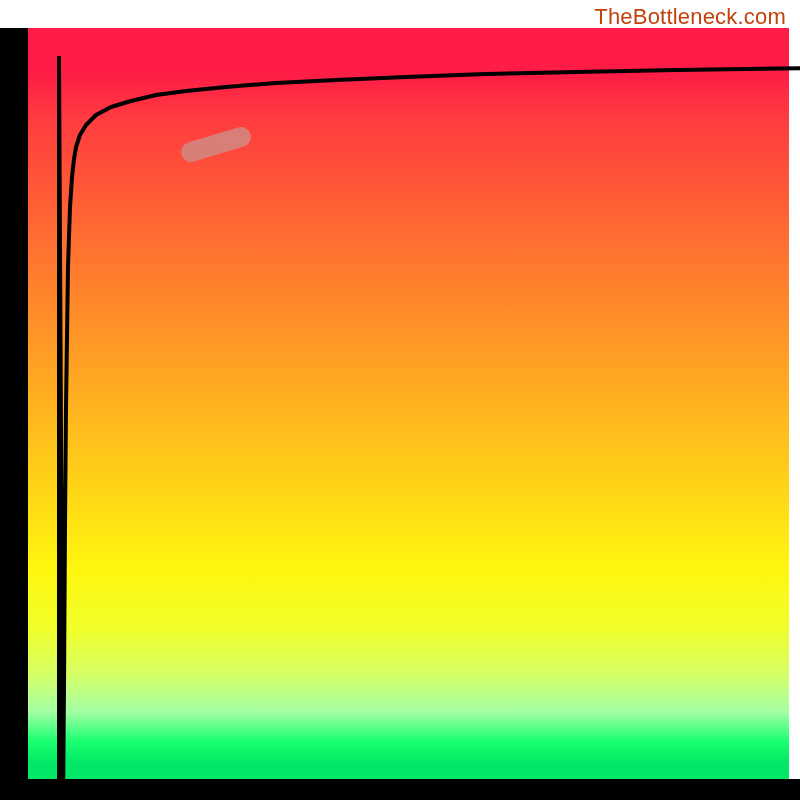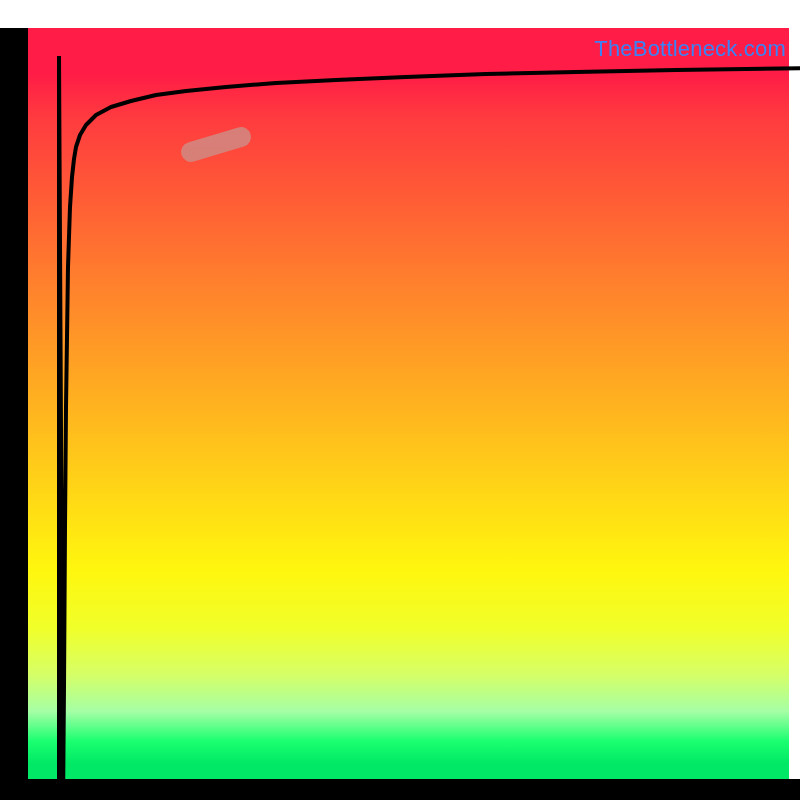--- a/index.html
+++ b/index.html
@@ -9,24 +9,23 @@
     background: #ffffff;
     position: relative;
     font-family: Arial, Helvetica, sans-serif;
     overflow: hidden;
   }
   .watermark {
     position: absolute;
     top: 4px;
     right: 14px;
     font-size: 22px;
-    color: #3b82f6;
+    color: #c2410c;
     font-weight: 400;
     letter-spacing: 0.2px;
-    margin-top: 32px;
   }
   .plot-area {
     position: absolute;
     left: 28px;
     top: 28px;
     width: 761px;
     height: 751px;
   }
   .gradient-fill {
     position: absolute;

